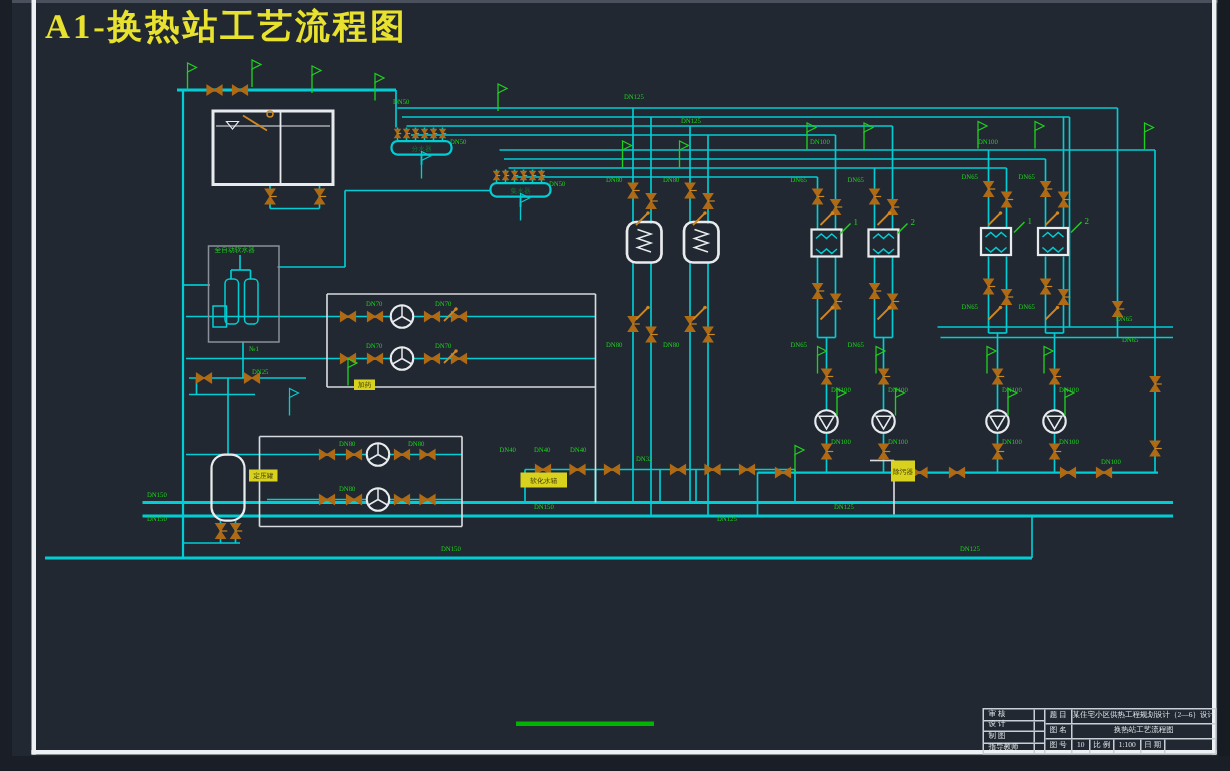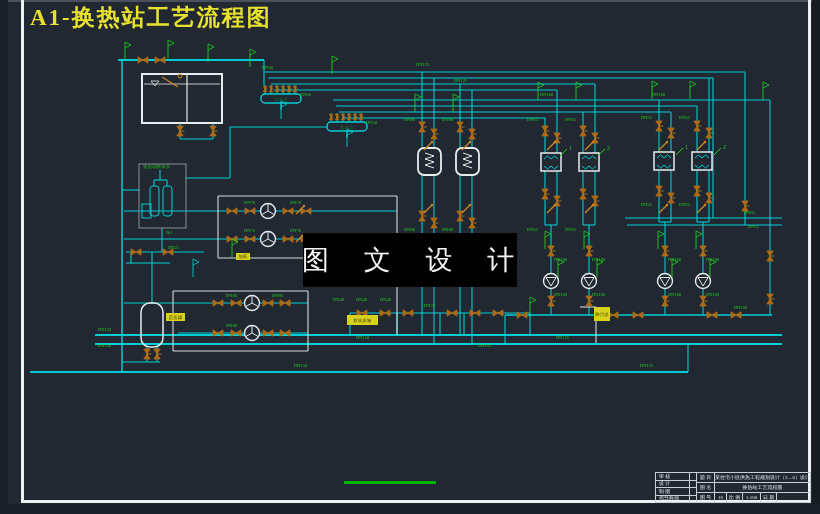--- a/index.html
+++ b/index.html
@@ -488,21 +488,20 @@
       <rect x="236" y="253" width="14" height="7" fill="#d8d21f"></rect>
       <text x="243" y="258.3" text-anchor="middle" fill="#3a3600" font-size="4.5">加药</text>
     </svg>
 
   <div class="abs" id="leftline"></div>
   <div class="abs" id="rightline"></div>
   <div class="abs" id="bottomline"></div>
 
   <div class="abs" id="sheet-title">A1-换热站工艺流程图</div>
 
-  <div class="abs" id="watermark">图 文 设 计</div>
 
   <div class="abs" id="caption-underline"></div>
 
   <div class="abs" id="tblock">
     <div id="tb-left">
       <div class="tb-lrow">
           <div class="tb-lcell">审 核</div>
           <div class="tb-sig"></div>
         </div>
       <div class="tb-lrow">

